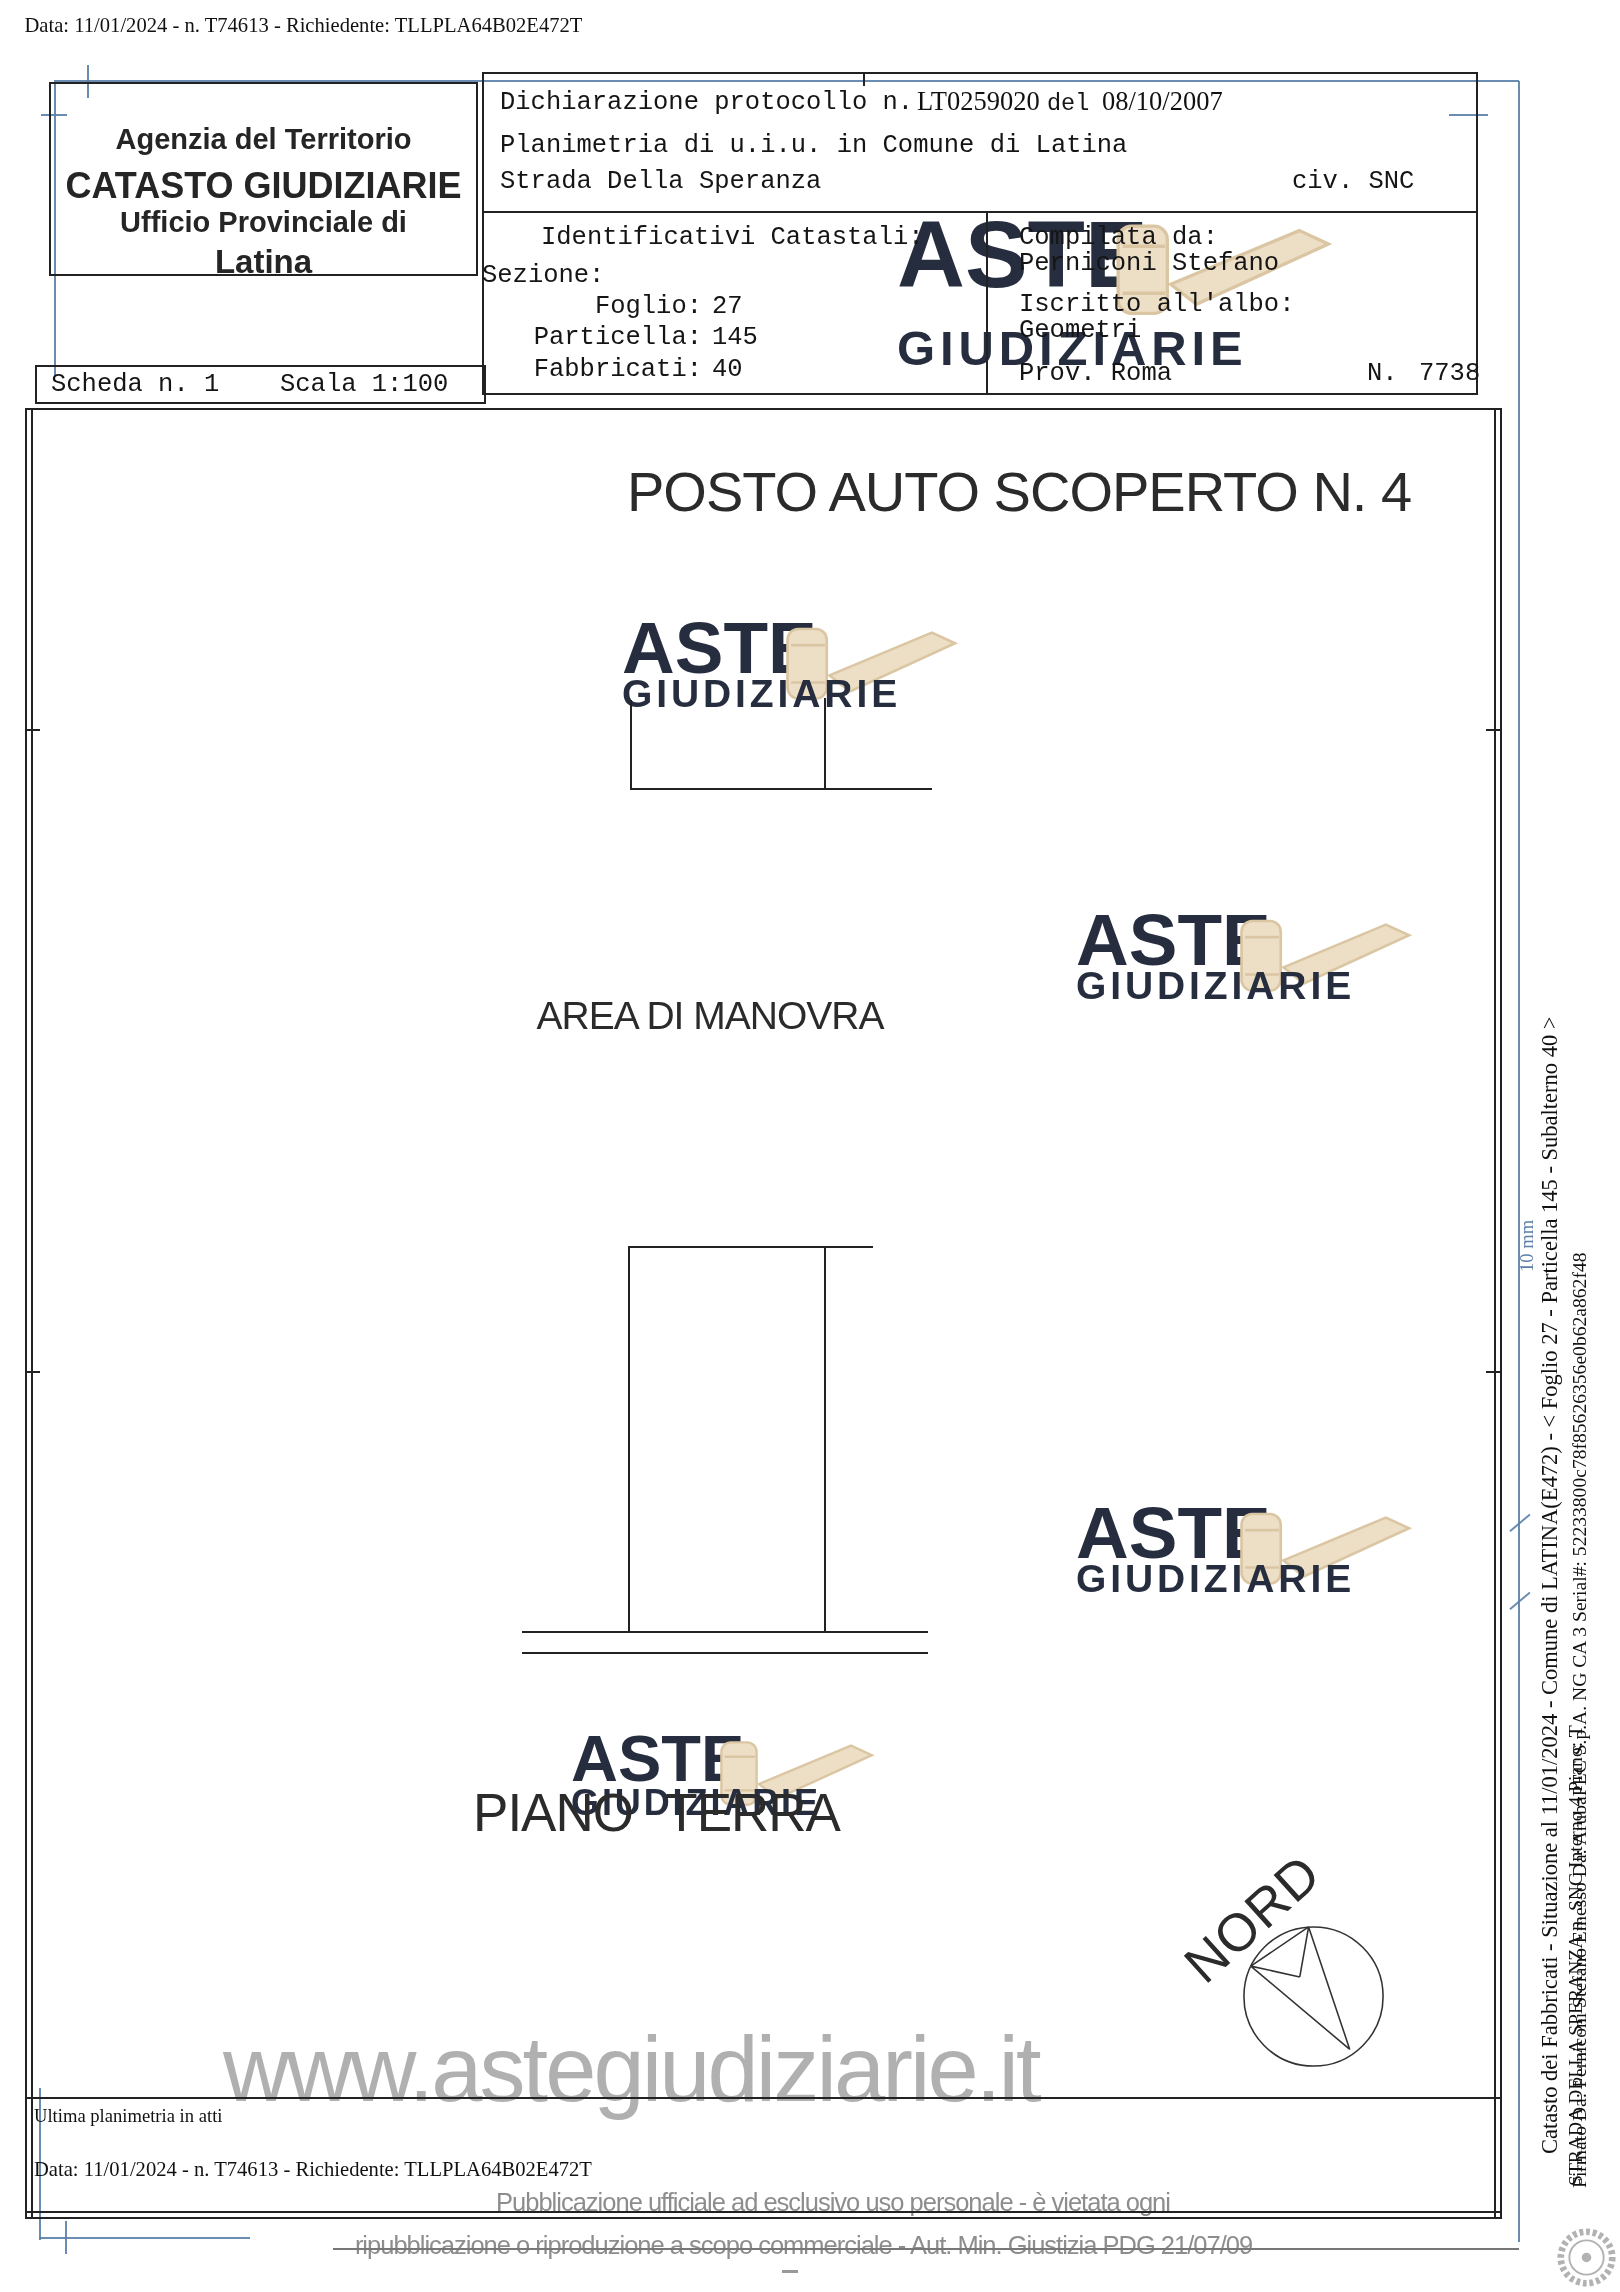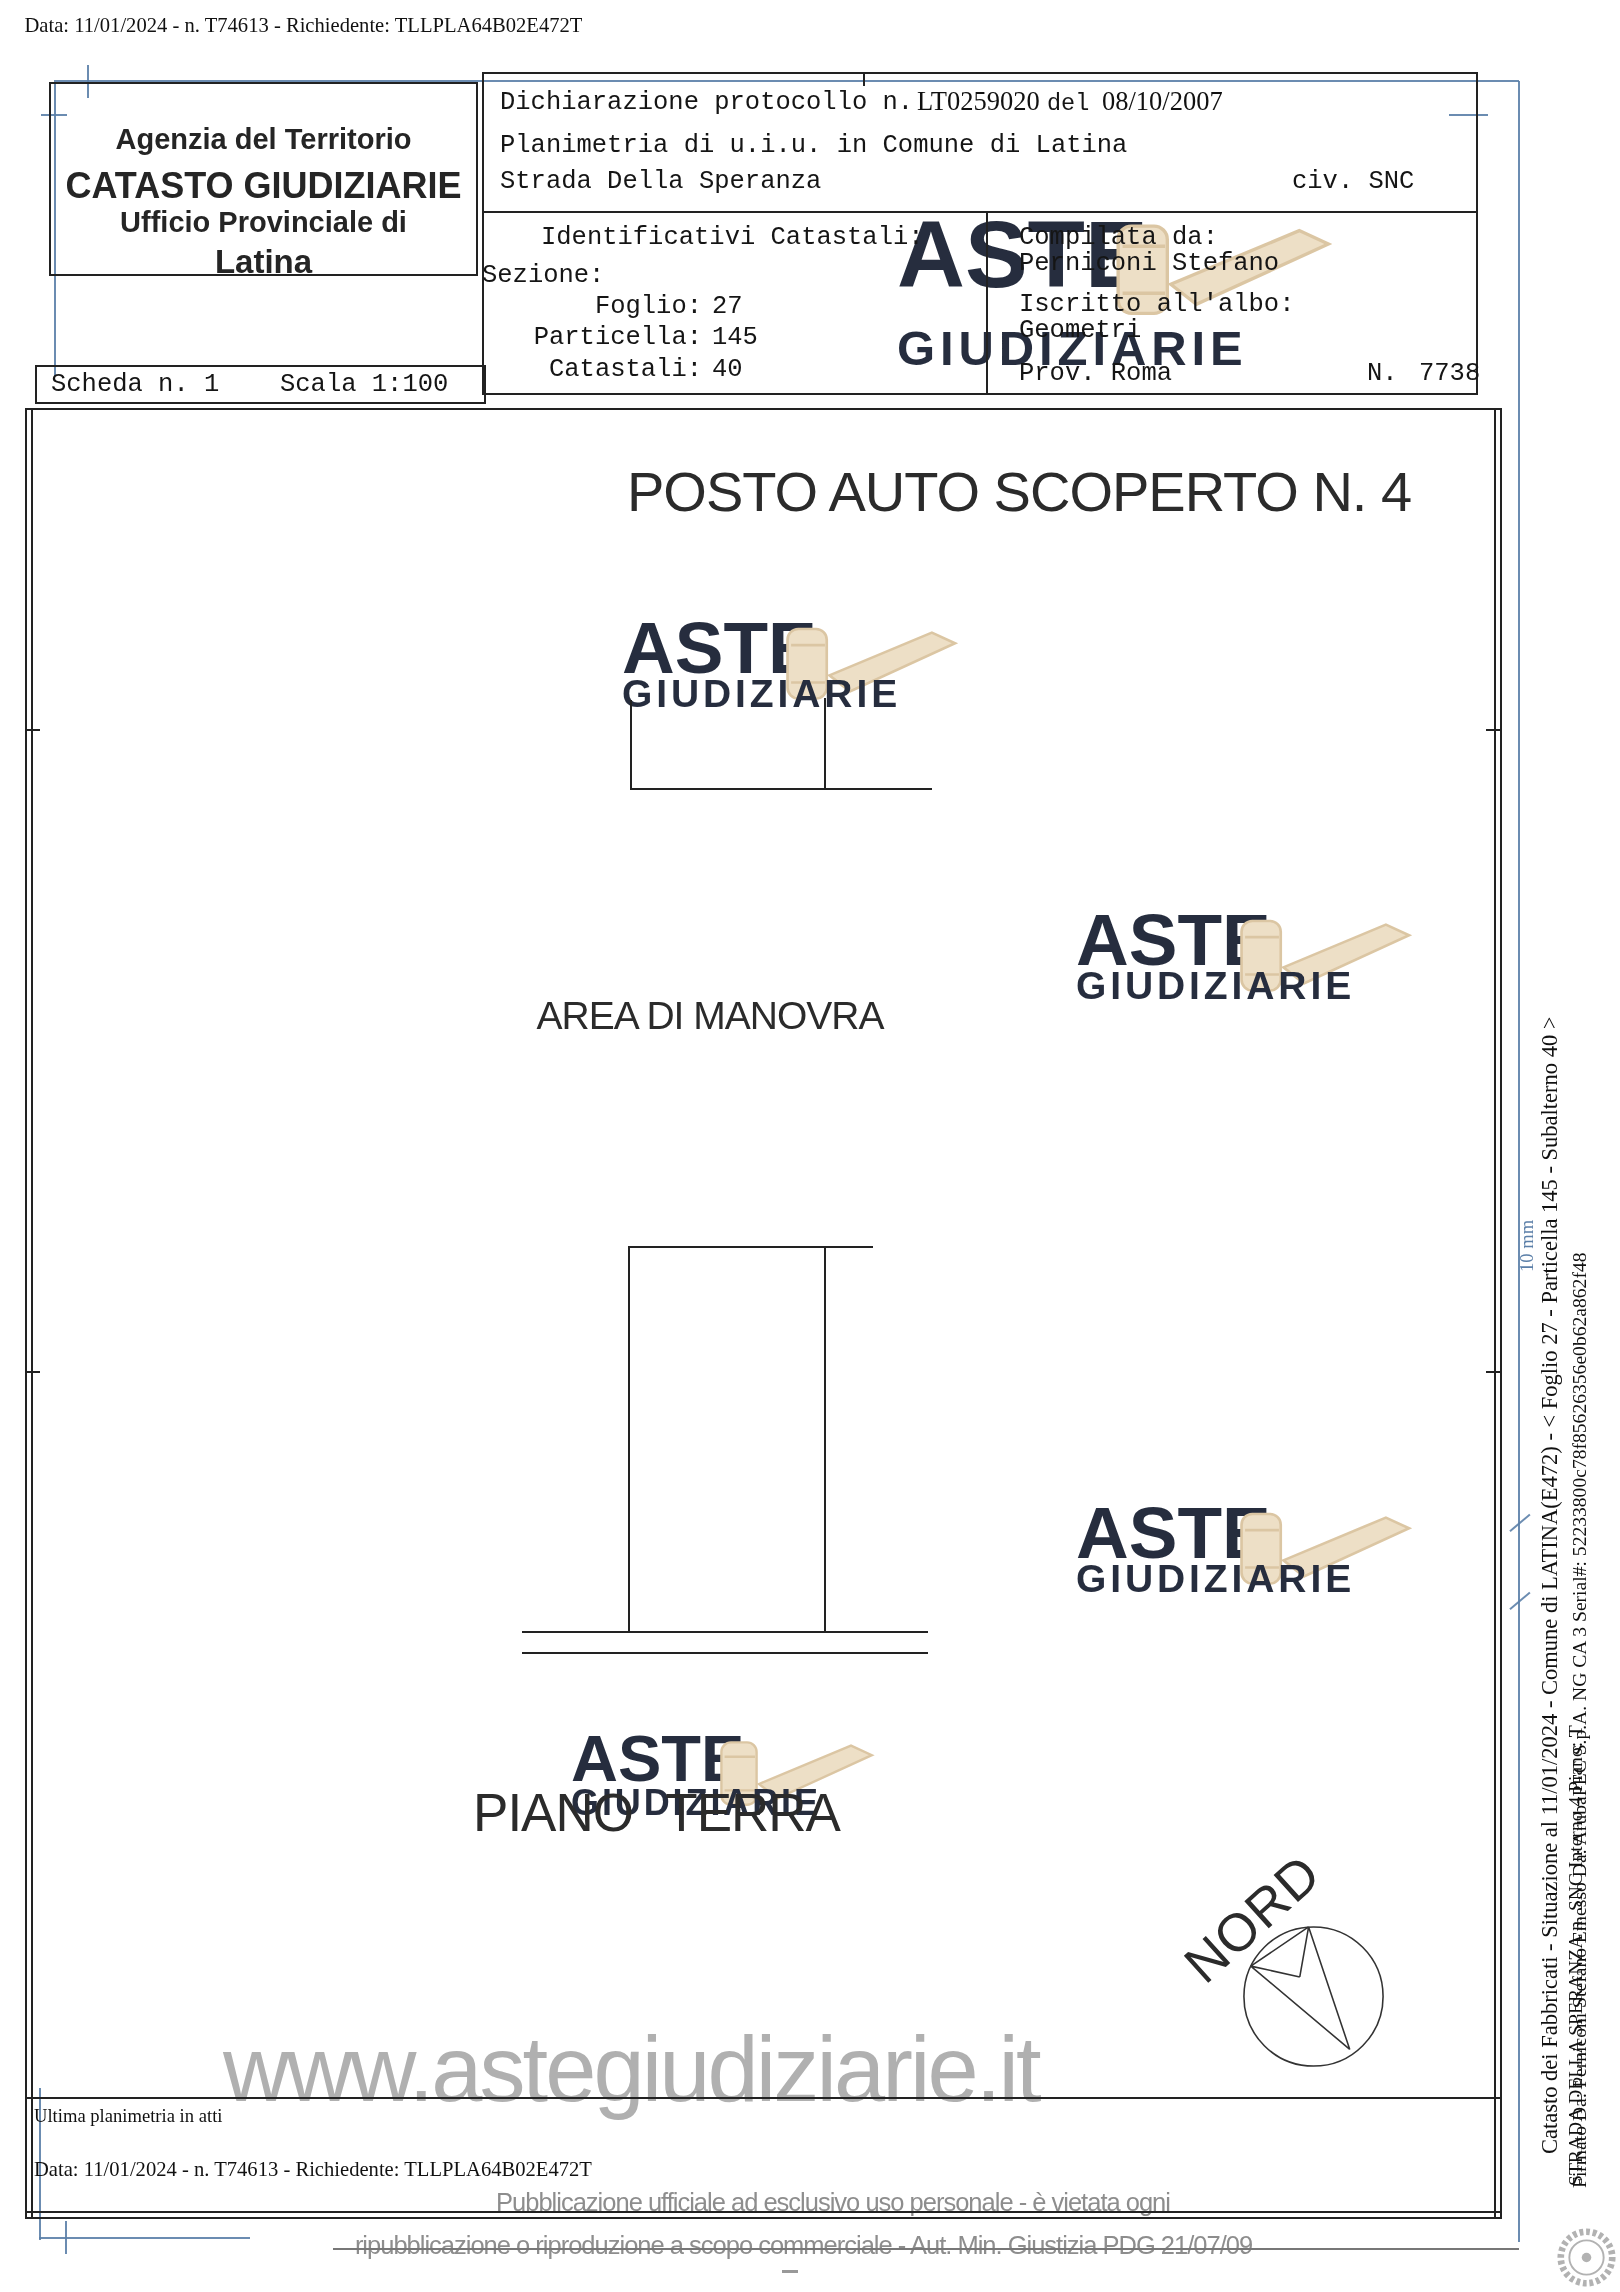--- a/index.html
+++ b/index.html
@@ -120,21 +120,21 @@
   <span class="abs mono z3" style="left:500px;top:167px">Strada Della Speranza</span>
   <span class="abs mono z3" style="left:1292px;top:167px">civ. SNC</span>
 
   <span class="abs mono z3" style="left:541px;top:223px">Identificativi Catastali:</span>
   <div class="abs mono z3" style="left:482px;top:261px;width:220px;text-align:left">Sezione:</div>
   <div class="abs mono z3" style="left:712px;top:261px"></div>
   <div class="abs mono z3" style="left:482px;top:292px;width:220px;text-align:right">Foglio:</div>
   <div class="abs mono z3" style="left:712px;top:292px">27</div>
   <div class="abs mono z3" style="left:482px;top:323px;width:220px;text-align:right">Particella:</div>
   <div class="abs mono z3" style="left:712px;top:323px">145</div>
-  <div class="abs mono z3" style="left:482px;top:355px;width:220px;text-align:right">Catastali:</div>
+  <div class="abs mono z3" style="left:482px;top:355px;width:220px;text-align:right">Fabbricati:</div>
   <div class="abs mono z3" style="left:712px;top:355px">40</div>
 
   <span class="abs mono z3" style="left:1019px;top:223px">Compilata da:</span>
   <span class="abs mono z3" style="left:1019px;top:249px">Perniconi Stefano</span>
   <span class="abs mono z3" style="left:1019px;top:290px">Iscritto all'albo:</span>
   <span class="abs mono z3" style="left:1019px;top:316px">Geometri</span>
   <span class="abs mono z3" style="left:1019px;top:359px">Prov. Roma</span>
   <span class="abs mono z3" style="left:1367px;top:359px">N.</span>
   <span class="abs mono z3" style="left:1419px;top:359px">7738</span>
 

